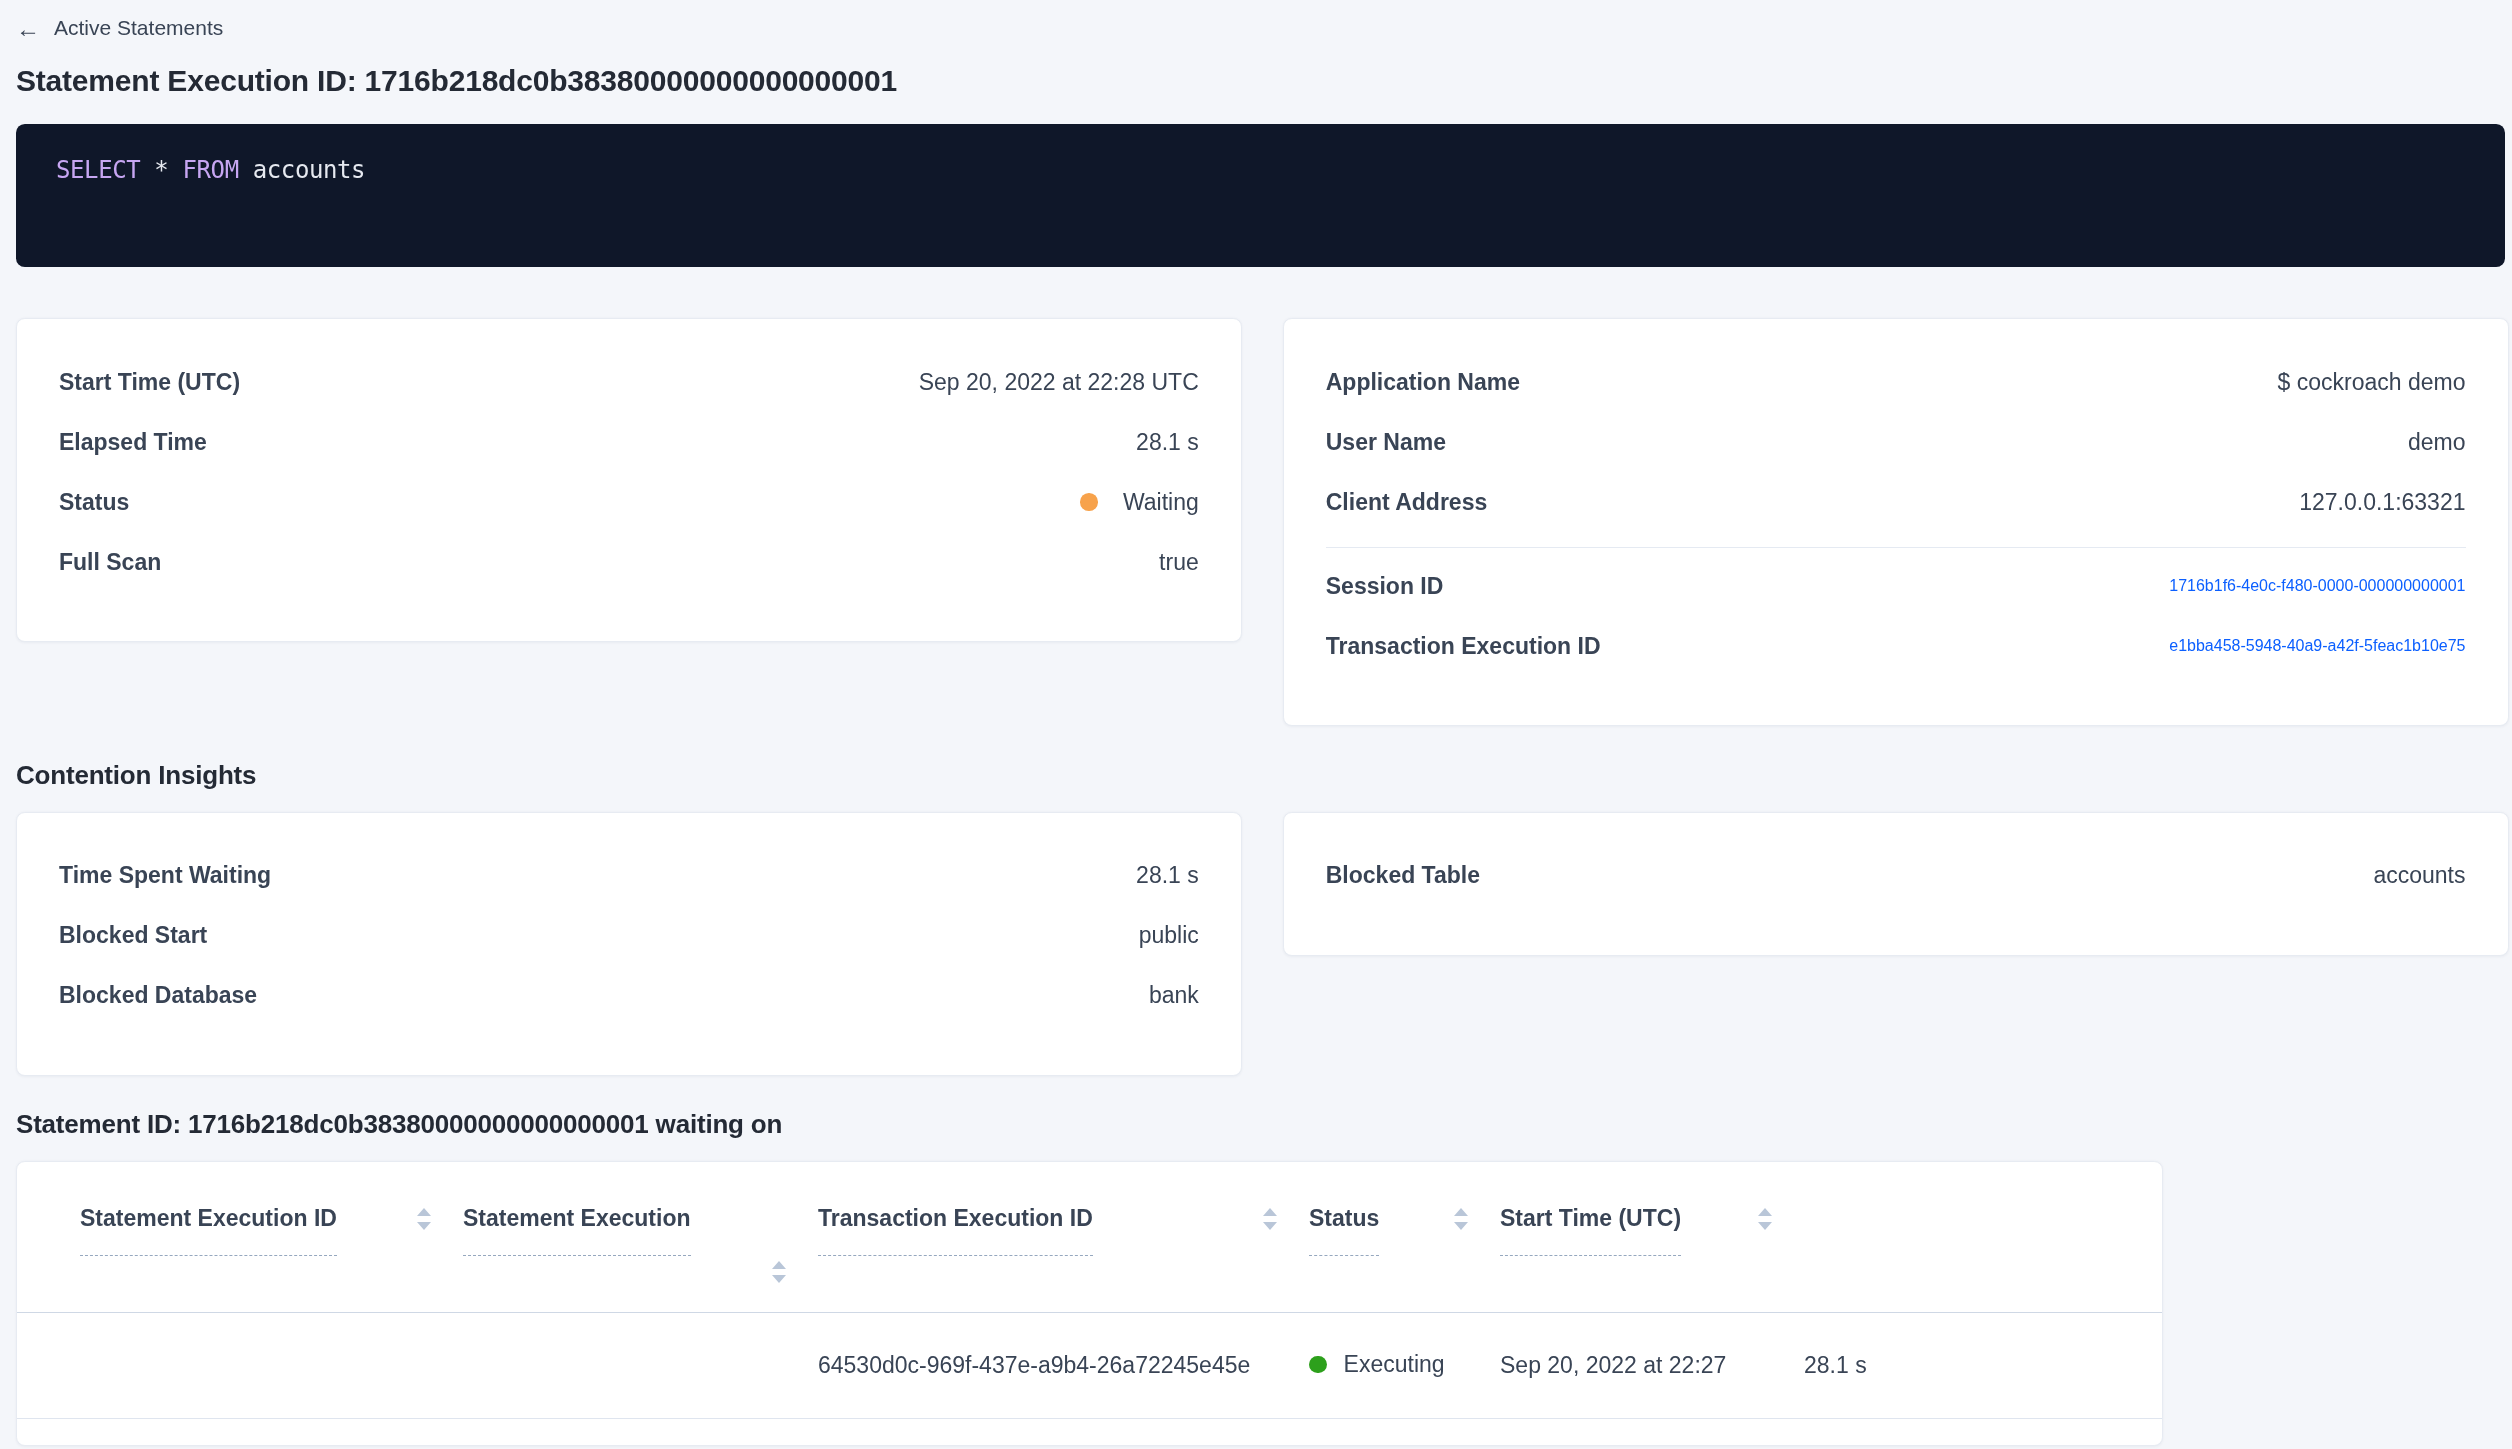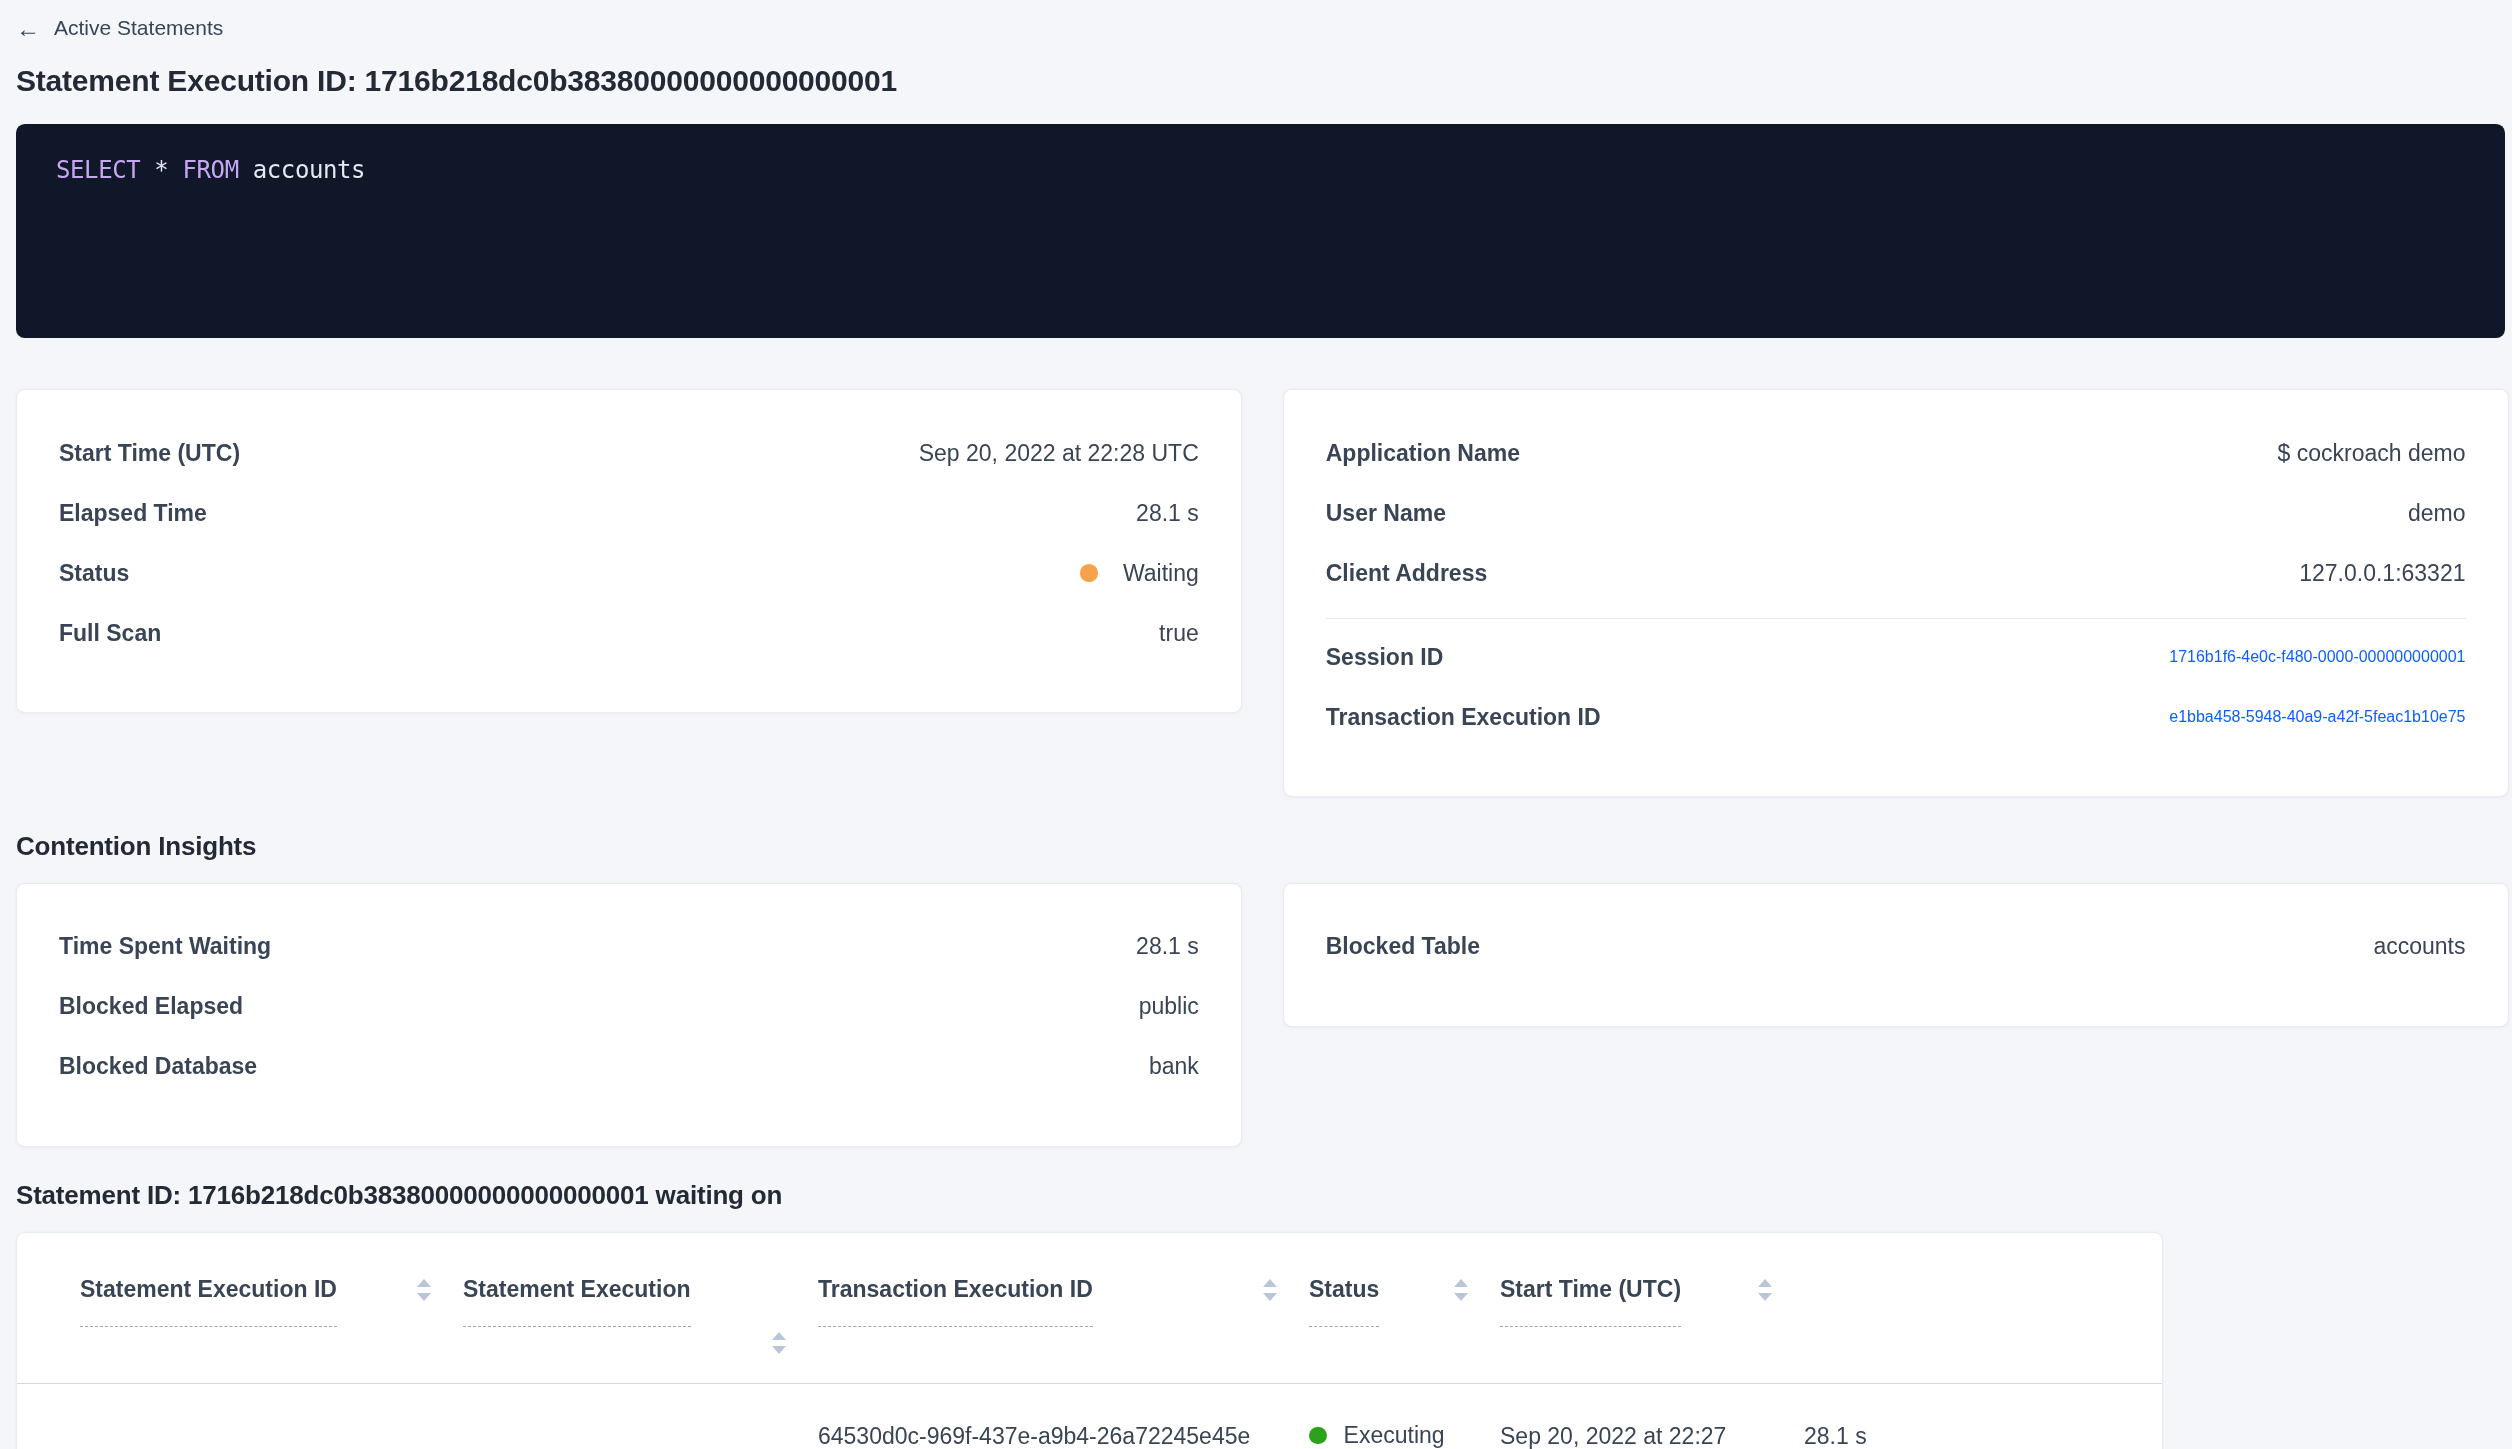--- a/index.html
+++ b/index.html
@@ -33,21 +33,21 @@
     line-height: 35px;
     font-weight: 700;
     color: #242a35;
     letter-spacing: -0.2px;
   }
 
   
   .sqlbox {
     margin-top: 26px;
     width: 2489px;
-    height: 214px;
+    height: 143px;
     background: #0f1729;
     border-radius: 8.8px;
     padding: 32px 40px;
   }
   .sql {
     font-family: "DejaVu Sans Mono", monospace;
     font-size: 24px;
     color: #e6e9f0;
     letter-spacing: -0.4px;
   }
@@ -233,21 +233,21 @@
   <h2 class="section-heading">Contention Insights</h2>
 
   <div class="cards-row" style="margin-top:0">
 
     <section class="card">
       <div class="kv">
         <span class="kv-label">Time Spent Waiting</span>
         <span class="kv-value">28.1 s</span>
       </div>
       <div class="kv">
-        <span class="kv-label">Blocked Elapsed</span>
+        <span class="kv-label">Blocked Start</span>
         <span class="kv-value">public</span>
       </div>
       <div class="kv">
         <span class="kv-label">Blocked Database</span>
         <span class="kv-value">bank</span>
       </div>
     </section>
 
     <section class="card">
       <div class="kv">

